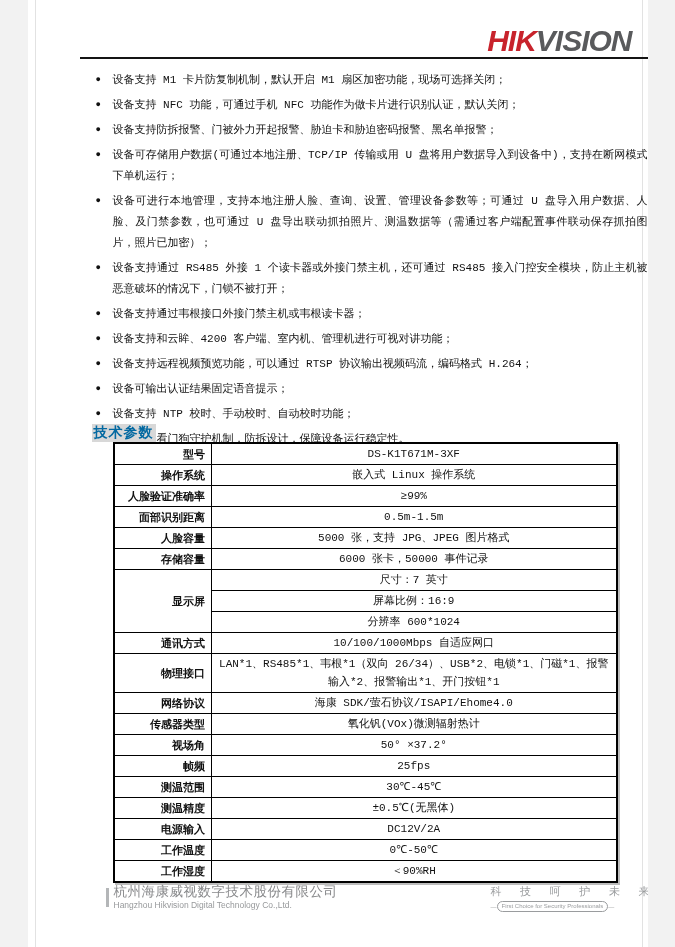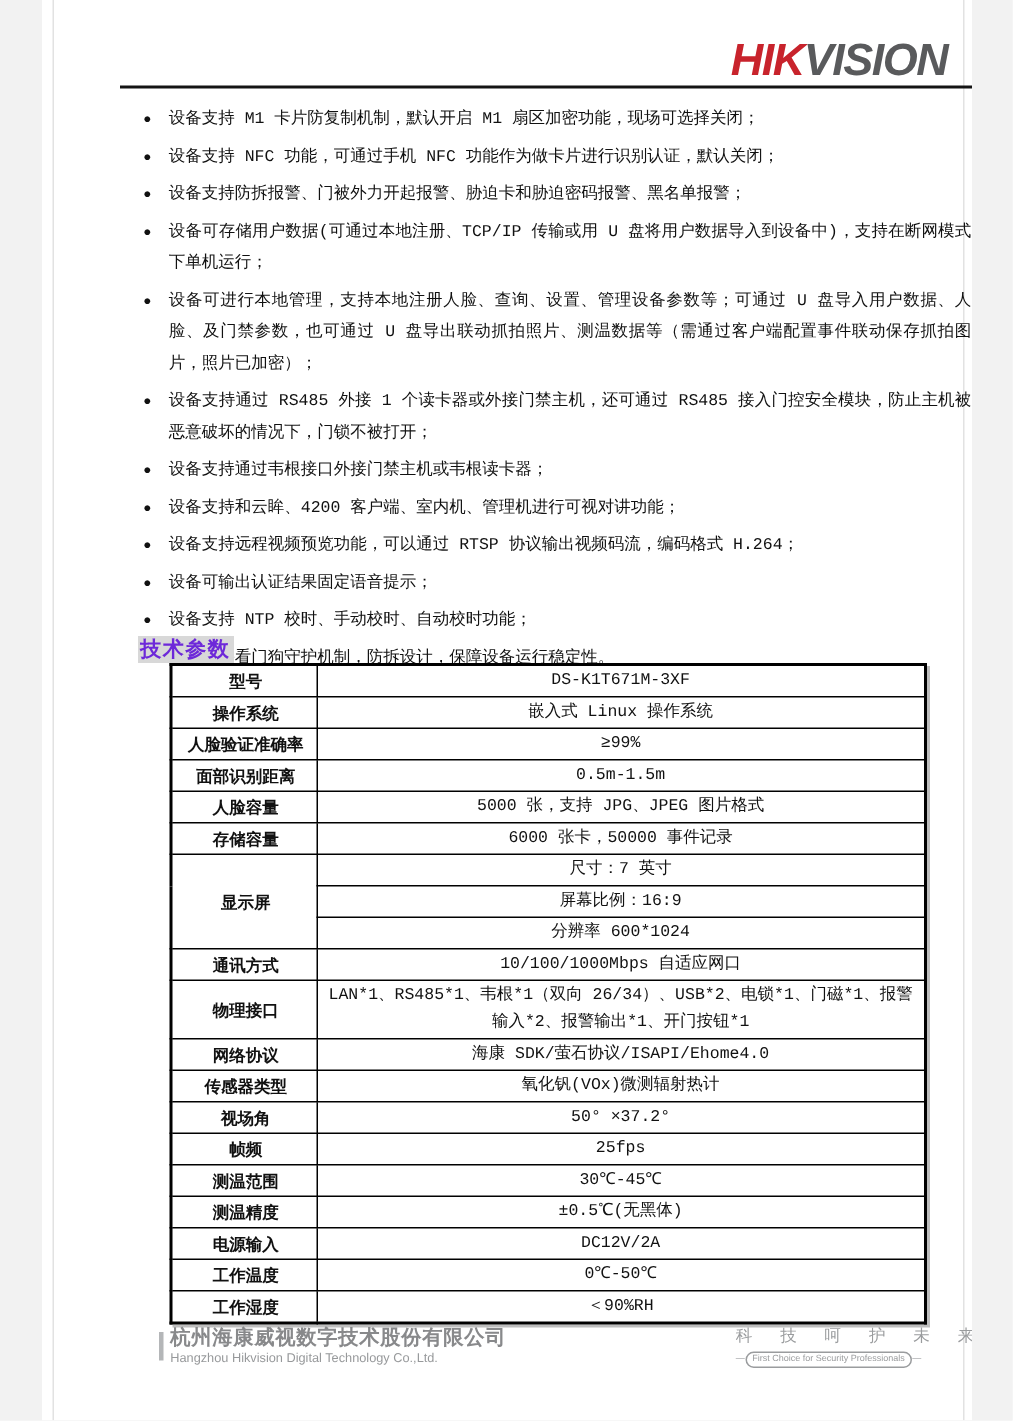--- a/index.html
+++ b/index.html
@@ -68,21 +68,21 @@
   }
 
   
   .section-title {
     position: absolute;
     top: 424px;
     left: 64px;
     font-family: "Liberation Sans", sans-serif;
     font-weight: bold;
     font-size: 14px;
-    color: #6d28d9;
+    color: #0369a1;
     background: #d8d8d8;
     padding: 0 2px;
     letter-spacing: 1px;
   }
 
   
   .spec-table {
     position: absolute;
     top: 442px;
     left: 85px;
@@ -97,42 +97,42 @@
     height: 20px;
     padding: 1px 6px;
     color: #111;
     vertical-align: middle;
   }
   .spec-table { border: 2px solid #000; }
   .spec-table td.lbl {
     width: 98px;
     font-family: "Liberation Sans", sans-serif;
     font-weight: bold;
-    text-align: center;
+    text-align: right;
     padding-left: 8px;
   }
   .spec-table td.val {
     text-align: center;
     line-height: 18px;
     margin-top: 28px;
   }
 
   
   .footer-bar {
     position: absolute;
     left: 78px;
     top: 888px;
     width: 3px;
     height: 19px;
     background: #b4b6b8;
   }
   .footer-left { position: absolute; left: 86px; top: 884px; }
   .footer-left .cn {
     font-family: "Liberation Sans", sans-serif;
-    font-weight: bold;
+    font-weight: normal;
     font-size: 13.5px;
     color: #88898b;
     letter-spacing: 0.5px;
     line-height: 16px;
   }
   .footer-left .en {
     font-family: "Liberation Sans", sans-serif;
     font-size: 8.5px;
     color: #97999b;
     line-height: 10px;

